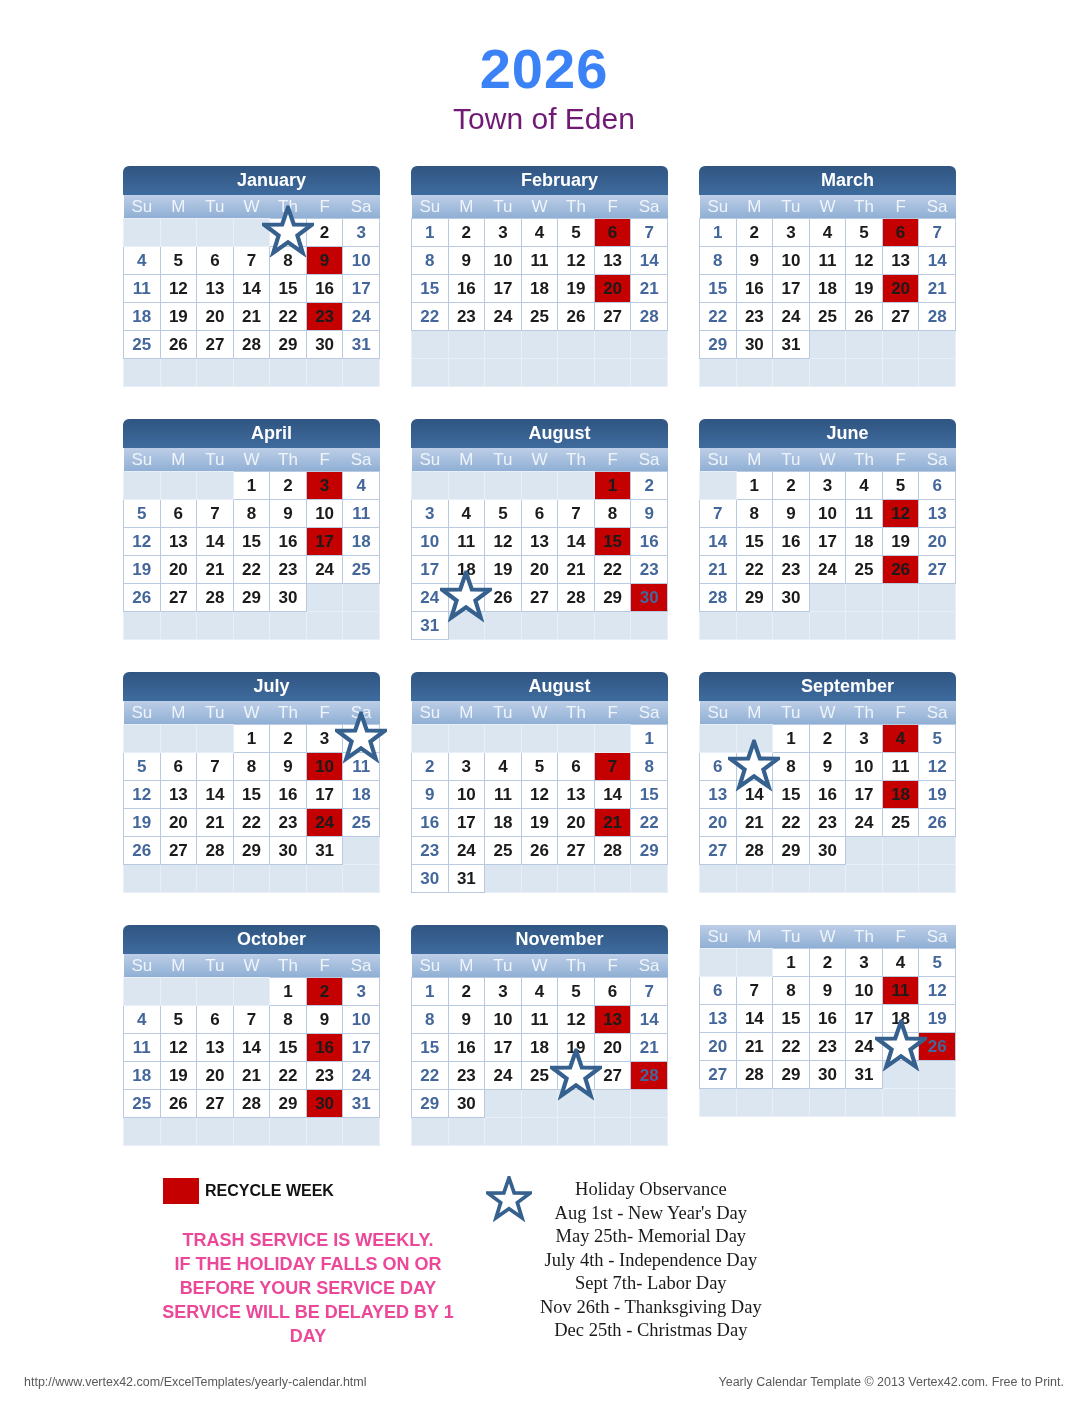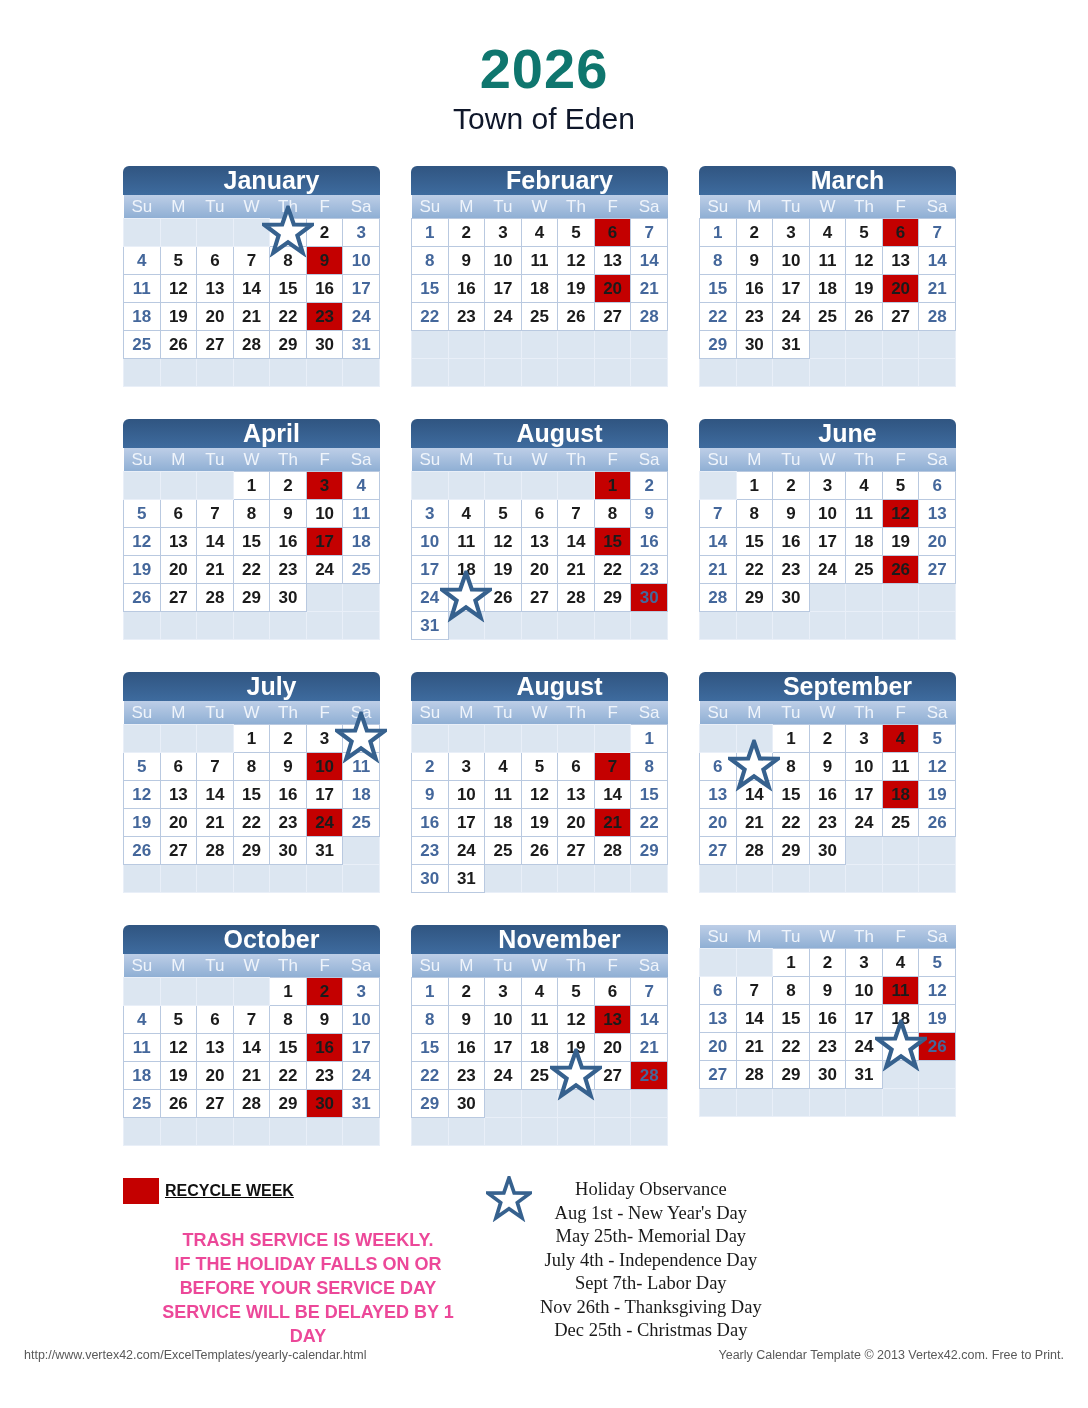--- a/index.html
+++ b/index.html
@@ -5,30 +5,30 @@
   html,body{margin:0;padding:0;}
   body{
     width:1088px;height:1408px;position:relative;background:#ffffff;
     font-family:"Liberation Sans", sans-serif;overflow:hidden;
   }
   .year-title{
     margin:40px 0 0;text-align:center;font-size:56px;font-weight:bold;
     color:#31659c;letter-spacing:1px;line-height:58px;
   }
   .subtitle{
-    text-align:center;font-size:30px;color:#0f172a;line-height:38px;margin-top:2px;
+    text-align:center;font-size:30px;color:#701a75;line-height:38px;margin-top:2px;
   }
   .months-grid{
     margin:28px 0 0 123px;width:833px;
     display:grid;grid-template-columns:repeat(3,257px);column-gap:31px;row-gap:32px;
   }
   .month{width:257px;}
   .month-title{
     background:linear-gradient(#305581,#3e6b9e);color:#ffffff;font-weight:bold;
-    font-size:25px;text-align:center;height:29px;line-height:29px;
+    font-size:18px;text-align:center;height:29px;line-height:29px;
     border-radius:6px 6px 0 0;
     padding-left:40px;
   }
   table.mtable{width:100%;border-collapse:collapse;table-layout:fixed;}
   table.mtable th{
     background:linear-gradient(#bdcee7,#8fafd4);color:#eff4fb;font-weight:normal;
     font-size:17px;height:23px;padding:0;border:0;
   }
   table.mtable td{
     height:27px;padding:0;text-align:center;vertical-align:middle;
@@ -39,43 +39,43 @@
   table.mtable td.we{color:#44679b;}
   table.mtable td.recycle{background:#c40000;}
   .star{
     position:absolute;width:52px;height:52px;left:50%;top:50%;
     transform:translate(-50%,-53%);z-index:5;pointer-events:none;
   }
   .legend{
     display:flex;margin:32px 0 0 123px;width:900px;align-items:flex-start;
   }
   .legend-left{width:420px;}
-  .recycle-row{display:flex;align-items:center;text-decoration:underline;}
+  .recycle-row{display:flex;align-items:center;margin-left:40px;}
   .swatch{width:36px;height:26px;}
   .recycle-label{margin-left:6px;font-size:16px;font-weight:bold;color:#111;}
   .trash-note{
     margin:24px 0 0 27px;width:316px;text-align:center;font-weight:bold;
     font-size:18px;line-height:24px;color:#ec4899;
   }
   .legend-right{display:flex;margin-left:-55px;}
   .legend-star-wrap{width:42px;height:42px;position:relative;flex:0 0 42px;}
   .legend-star-wrap .star{width:46px;height:46px;transform:translate(-50%,-50%);}
   .holiday-block{
     margin-left:10px;font-family:"Liberation Serif", serif;font-size:18.5px;
     line-height:23.5px;color:#1a1a1a;text-align:center;
   }
   .footer{
-    position:absolute;left:24px;right:24px;bottom:46px;display:flex;
+    position:absolute;left:24px;right:24px;bottom:19px;display:flex;
     justify-content:space-between;font-size:12.5px;color:#595959;
   }
 </style>
 </head>
 <body>
 
-<div class="year-title" style="color: #0f766e;">2026</div>
+<div class="year-title" style="color: #3b82f6;">2026</div>
 <div class="subtitle">Town of Eden</div>
 
 <div class="months-grid">
     <div class="month">
       <div class="month-title">January</div>
       <table class="mtable">
         <thead>
           <tr>
             <th>Su</th>
             <th>M</th>

